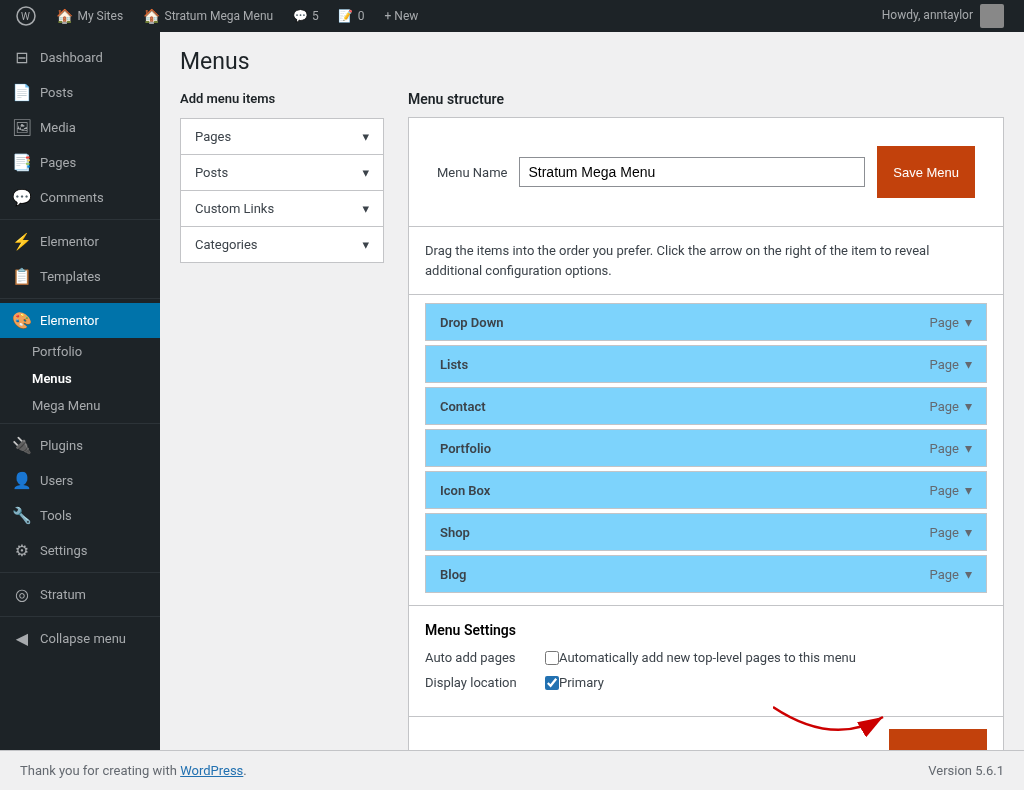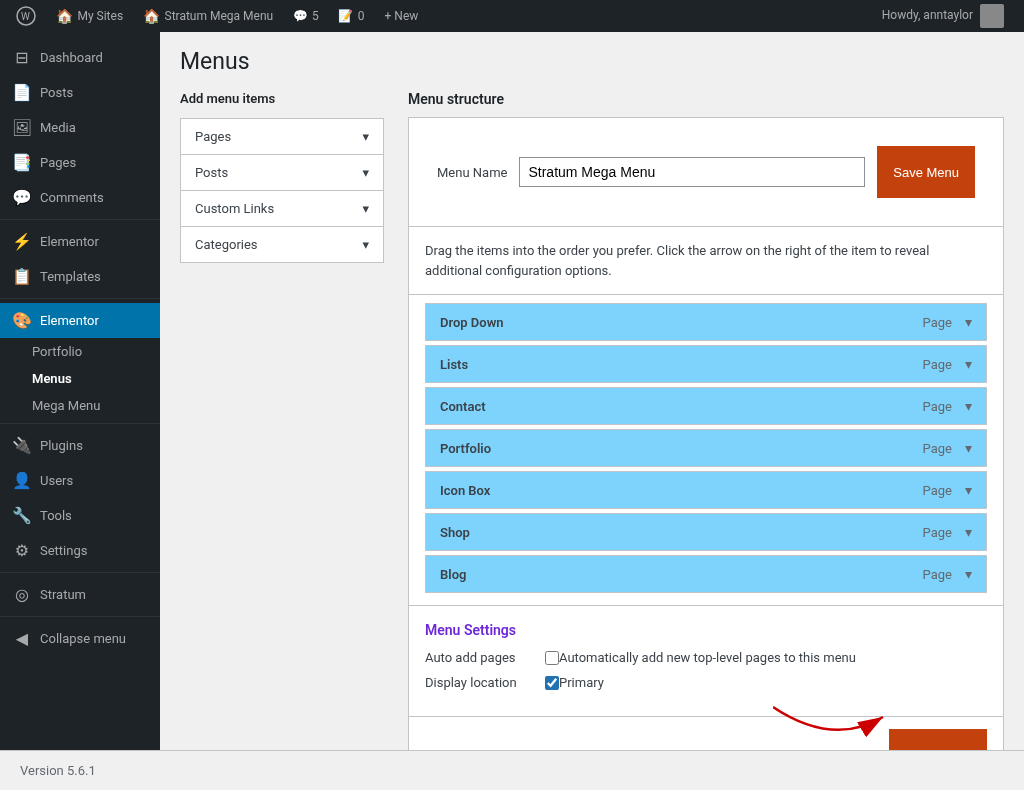--- a/index.html
+++ b/index.html
@@ -50,26 +50,26 @@
     .menu-name-label { font-size: 13px; font-weight: 400; white-space: nowrap; }
     .menu-name-input { flex: 1; border: 1px solid #8c8f94; padding: 6px 8px; font-size: 14px; border-radius: 0; }
     .save-menu-btn { background: #c2410c; color: #fff; border: none; padding: 8px 16px; font-size: 13px; cursor: pointer; white-space: nowrap; height: 52px; }
 
     .instructions { padding: 14px 16px; font-size: 13px; color: #3c434a; border-bottom: 1px solid #c3c4c7; line-height: 1.5; }
 
     
     .menu-items-list { padding: 8px 16px; }
     .menu-item-row { border: 1px solid #c3c4c7; background: #7dd3fc; display: flex; align-items: center; justify-content: space-between; padding: 10px 14px; margin-bottom: 4px; cursor: move; }
     .menu-item-name { font-weight: 600; font-size: 13px; }
-    .menu-item-type { display: flex; align-items: center; gap: 13px; color: #646970; font-size: 13px; }
+    .menu-item-type { display: flex; align-items: center; gap: 6px; color: #646970; font-size: 13px; }
     .menu-item-arrow { font-size: 14px; cursor: pointer; }
 
     
     .menu-settings { padding: 16px; border-top: 1px solid #c3c4c7; }
-    .menu-settings h3 { font-size: 14px; font-weight: 600; margin-bottom: 12px; color: #6d28d9; }
+    .menu-settings h3 { font-size: 14px; font-weight: 600; margin-bottom: 12px; color: #000000; }
     .settings-row { display: flex; align-items: center; gap: 0; margin-bottom: 10px; }
     .settings-label { width: 120px; font-size: 13px; color: #3c434a; flex-shrink: 0; }
     .settings-desc { font-size: 13px; color: #3c434a; }
     input[type="checkbox"] { accent-color: #2271b1; width: 14px; height: 14px; }
 
     
     .menu-footer { display: flex; align-items: center; justify-content: space-between; padding: 12px 16px; border-top: 1px solid #c3c4c7; position: relative; }
     .delete-menu-link { color: #8b5cf6; text-decoration: none; font-size: 13px; }
     .arrow-img { position: absolute; right: 110px; top: -20px; }
 
@@ -311,14 +311,18 @@
               <button class="save-menu-btn">Save Menu</button>
             </div>
           </div>
         </div>
       </div>
     </div>
   </div>
 </div>
 
 <div class="wp-footer">
+  <span>
+    <span>Thank you for creating with </span>
+    <a href="#">WordPress</a>.
+  </span>
   <span>Version 5.6.1</span>
 </div>
 
 </body></html>

